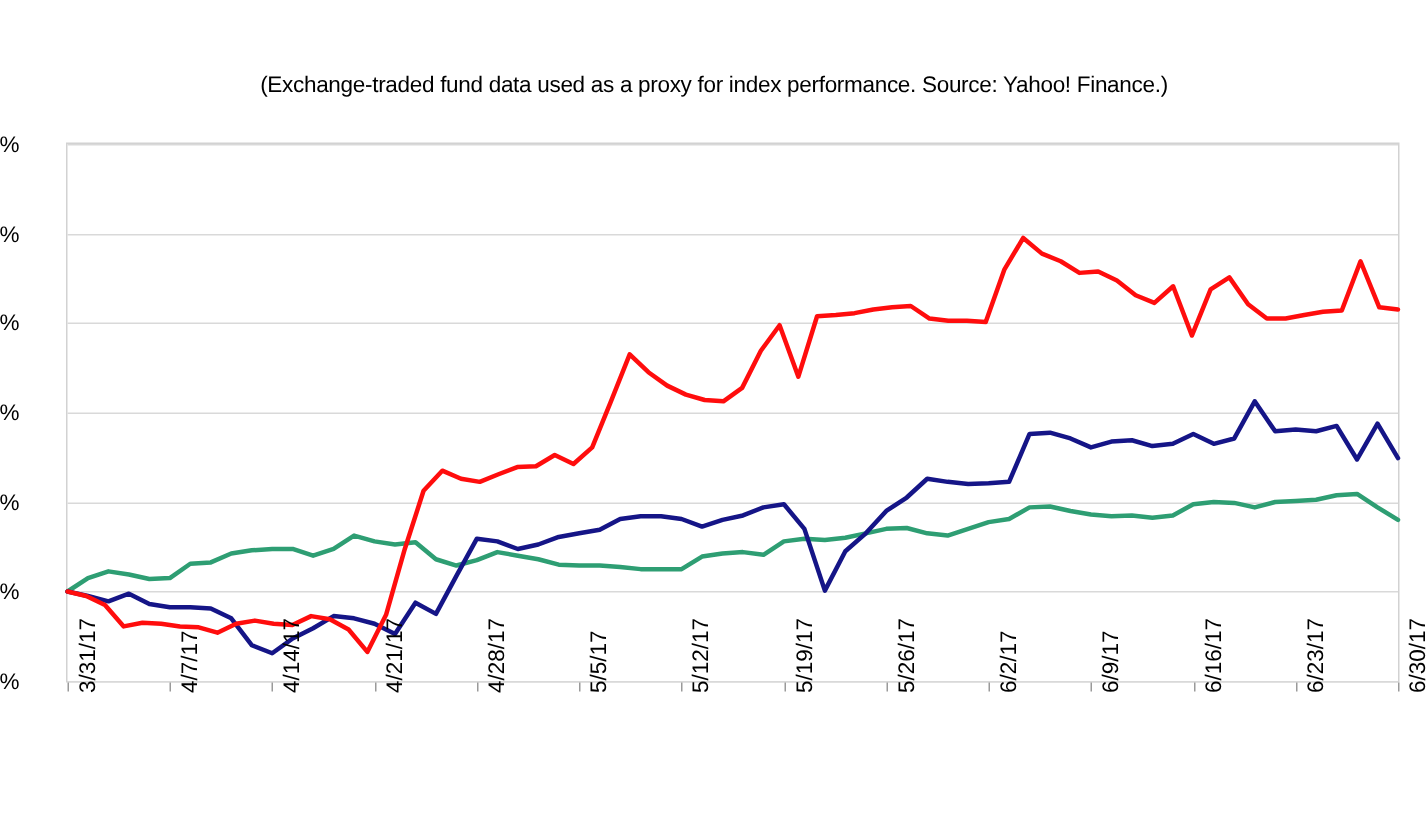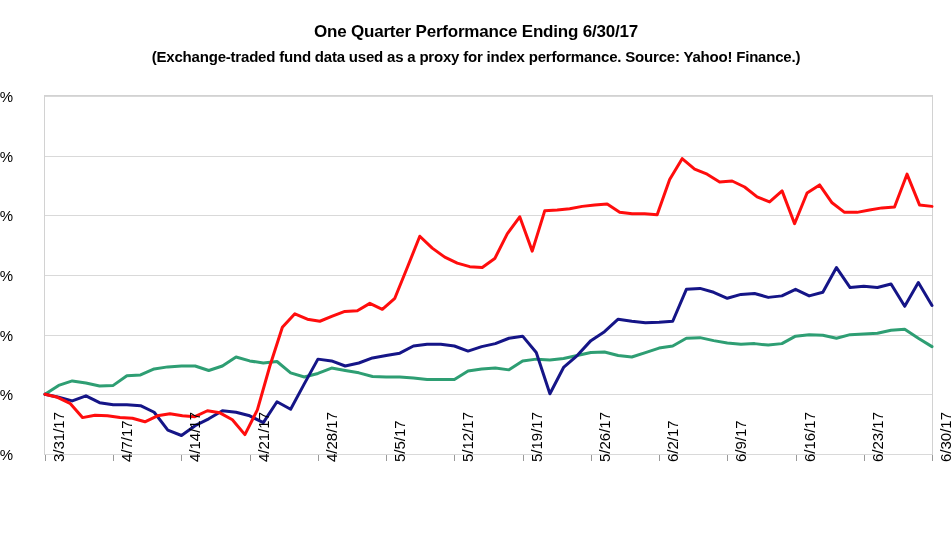--- a/index.html
+++ b/index.html
@@ -1,36 +1,35 @@
 <!DOCTYPE html>
 <html><head>
 <meta charset="utf-8">
 <style>
   html,body{margin:0;padding:0;background:#ffffff;}
   body{width:952px;height:551px;font-family:"Liberation Sans",sans-serif;color:#000;overflow:hidden;position:relative;}
   #chart-root{position:absolute;inset:0;}
   .title{position:absolute;top:22px;left:0;width:952px;text-align:center;font-size:17px;font-weight:bold;letter-spacing:-0.2px;}
-  .subtitle{position:absolute;top:48px;left:0;width:952px;text-align:center;font-size:15px;font-weight:bold;letter-spacing:-0.2px;}
+  .subtitle{position:absolute;top:48px;left:0;width:952px;text-align:center;font-size:15px;font-weight:normal;letter-spacing:-0.2px;}
   .legend{position:absolute;top:107px;left:0;width:952px;height:26px;}
   .legend-item{position:absolute;display:flex;align-items:center;height:26px;}
   .legend-swatch{width:40px;height:4px;margin-right:5px;display:block;}
   .legend-label{font-size:16px;line-height:16px;}
   .plot{position:absolute;left:44px;top:95px;width:889px;height:360px;border:1px solid #d2d2d2;box-sizing:border-box;background:#fff;}
   .gridline{position:absolute;left:0;width:100%;height:1px;background:#d9d9d9;}
   .ylabel{position:absolute;right:939px;width:40px;text-align:right;font-size:15px;line-height:15px;}
   .xlabel{position:absolute;top:462px;font-size:15px;line-height:15px;white-space:nowrap;transform-origin:left top;transform:rotate(-90deg);}
   .xtick{position:absolute;top:455px;width:1px;height:6px;background:#9a9a9a;}
   svg.series{position:absolute;left:0;top:0;overflow:visible;}
 </style>
 </head>
 <body>
 
 <div id="chart-root">
 
-  <div class="title">One Quarter Performance Ending 6/30/17</div>
   <div class="subtitle">(Exchange-traded fund data used as a proxy for index performance.  Source:  Yahoo! Finance.)</div>
 
   <div class="legend" id="legend-host">
       <div class="legend-item" style="left: 128px;">
         <span class="legend-swatch" style="background: rgb(46, 158, 115);"></span>
         <span class="legend-label">U.S. Bonds</span>
       </div>
       <div class="legend-item" style="left: 288px;">
         <span class="legend-swatch" style="background: rgb(21, 21, 135);"></span>
         <span class="legend-label">U.S. Stocks</span>

